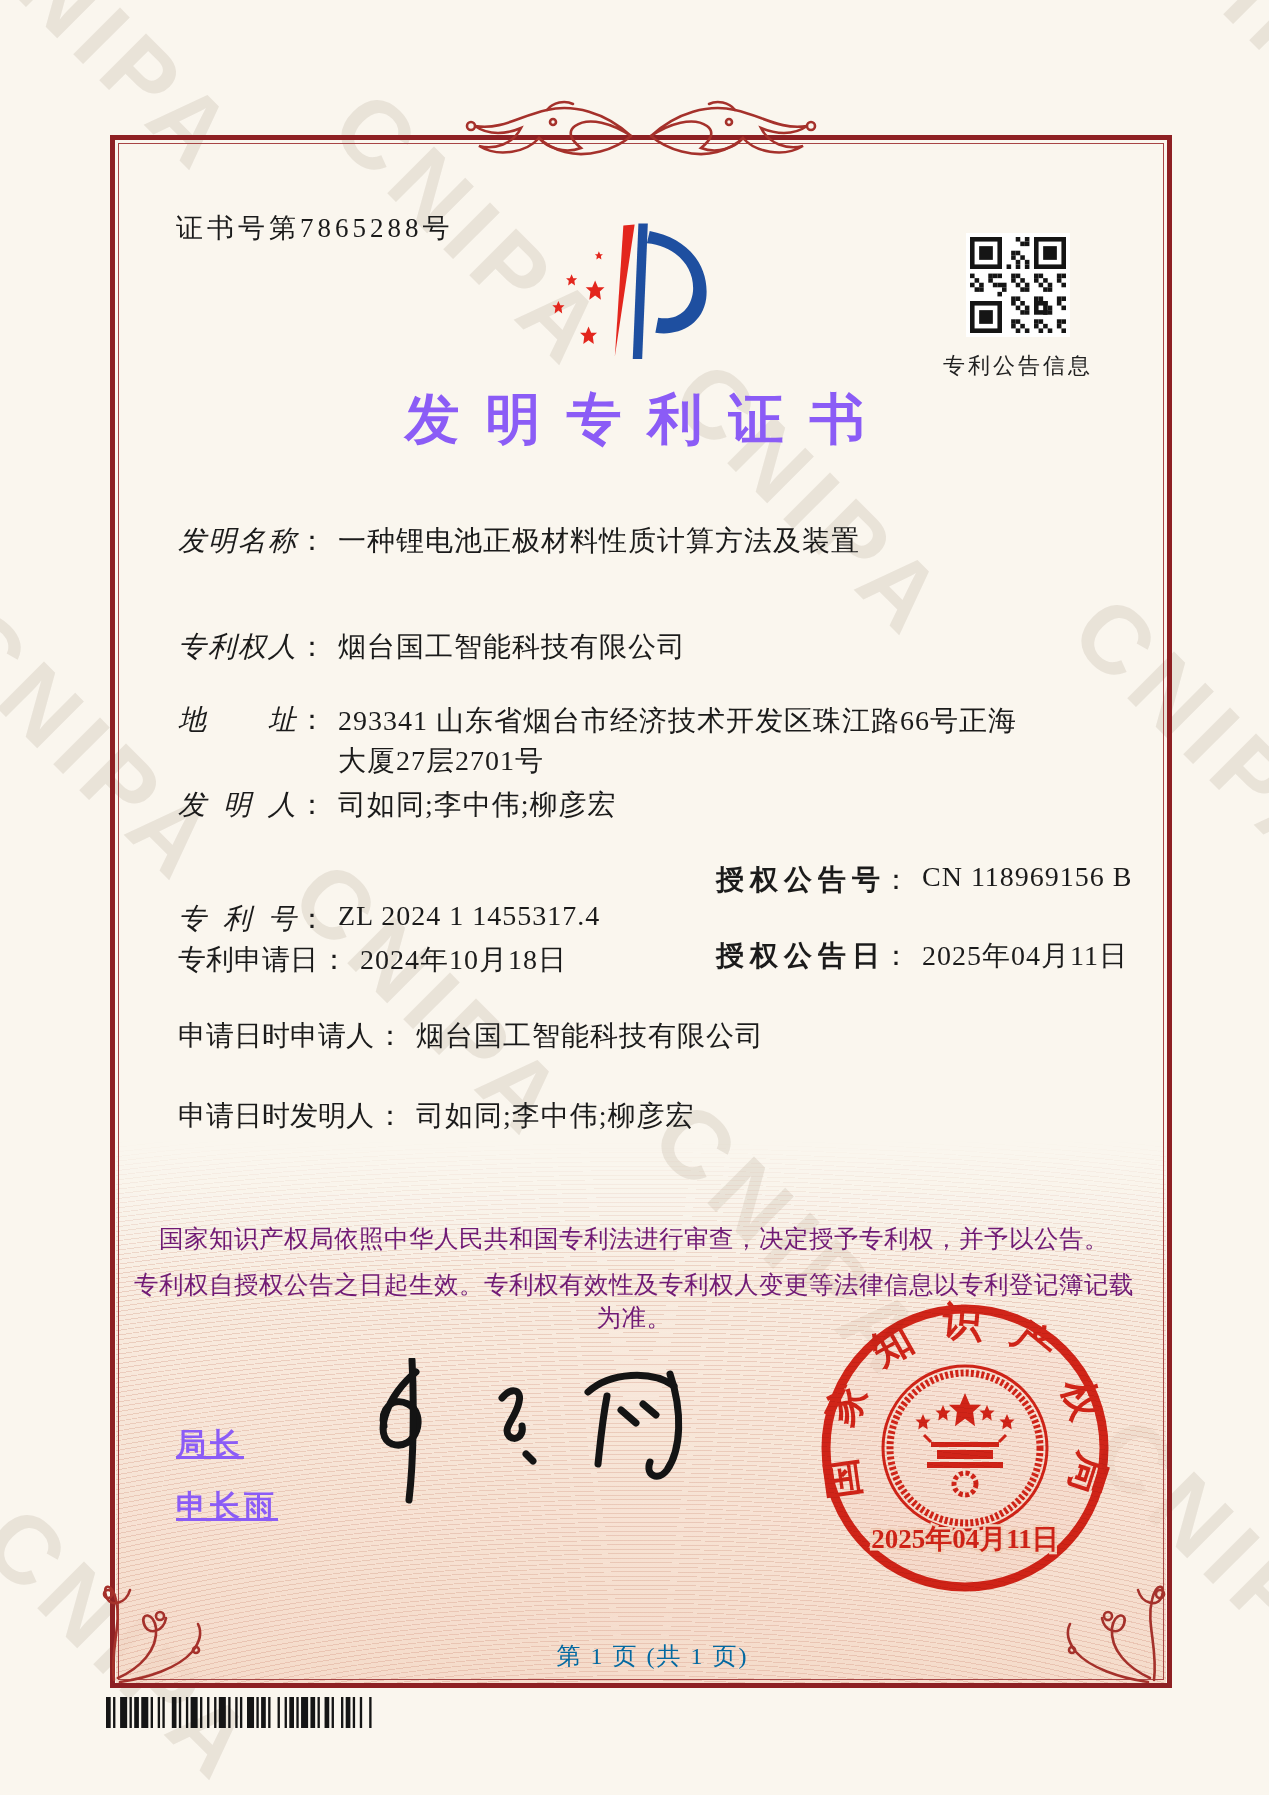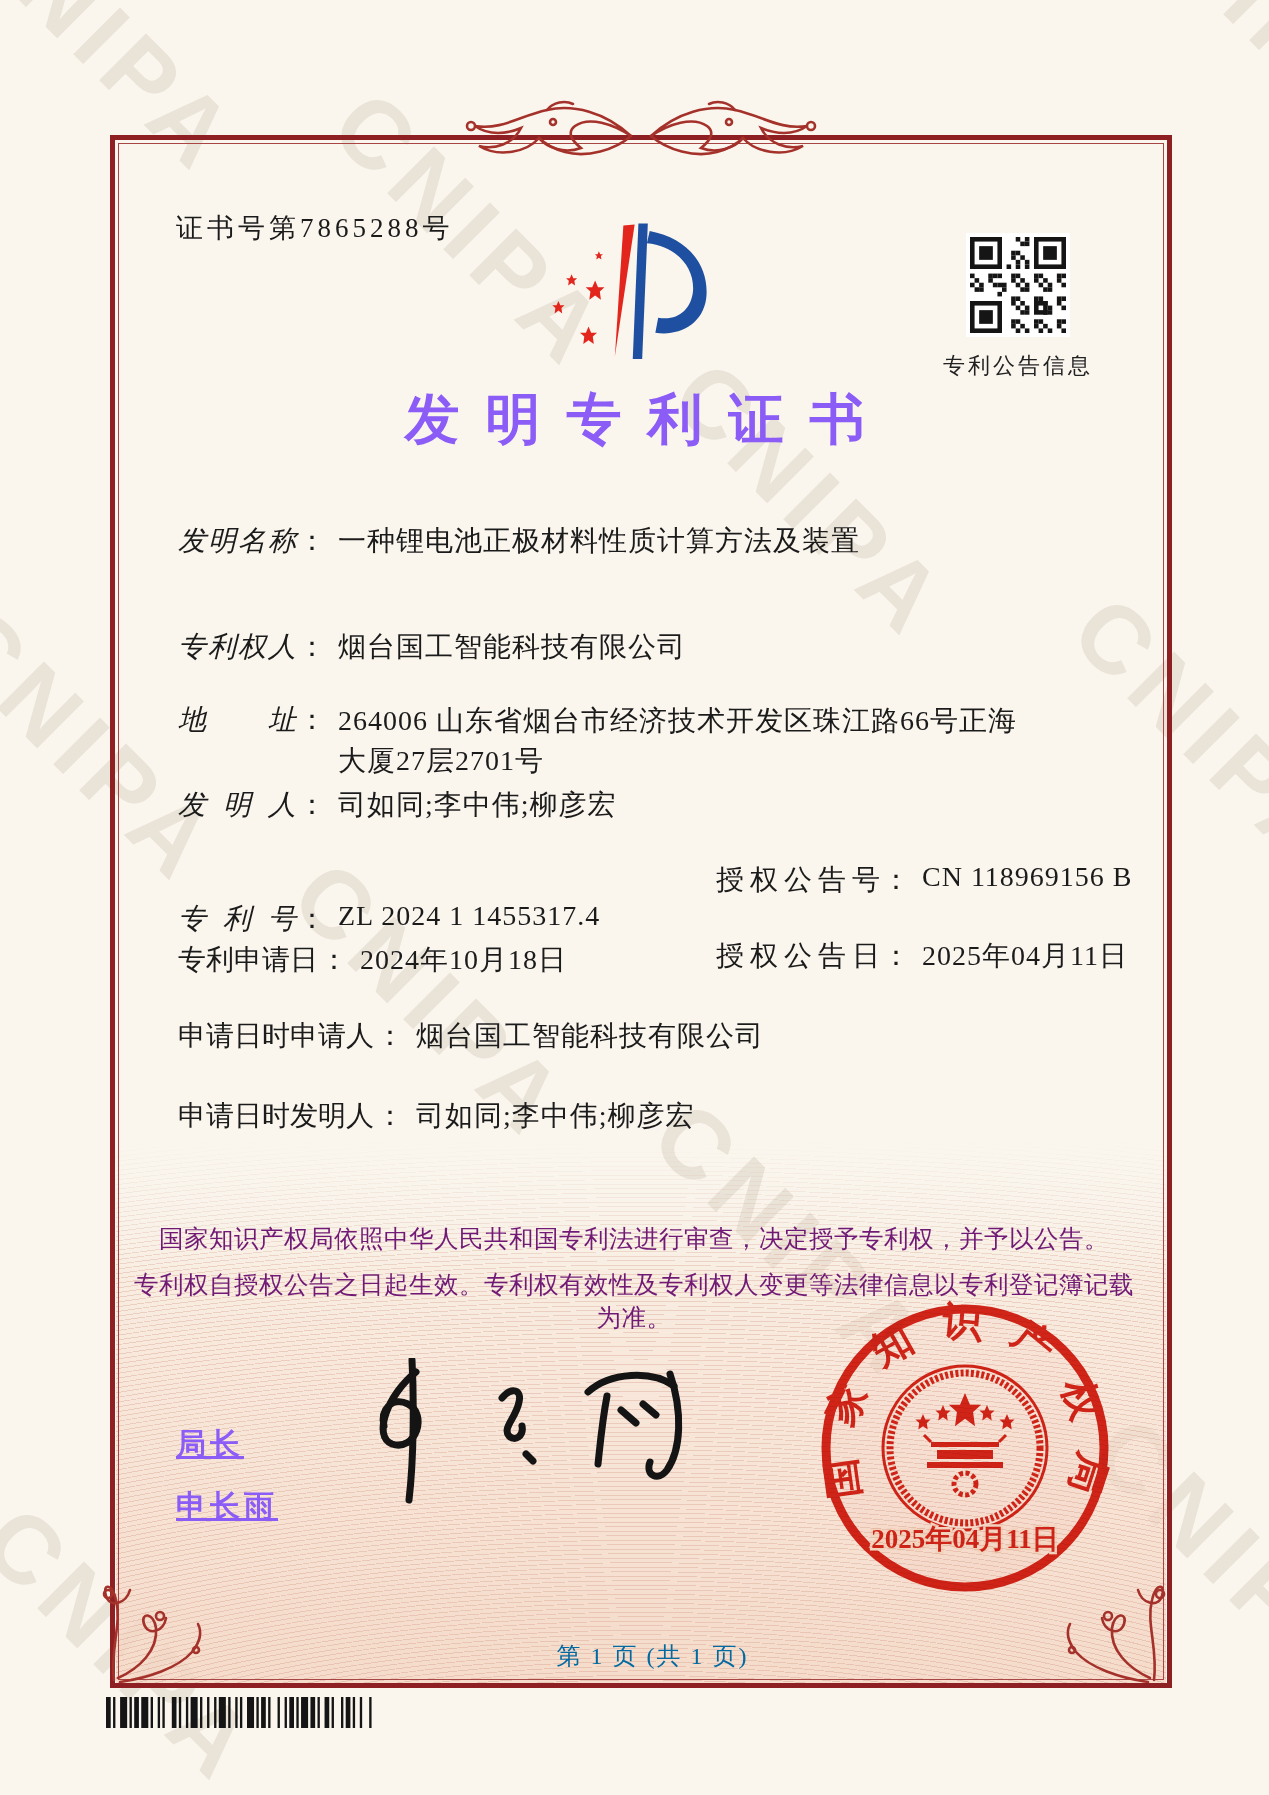--- a/index.html
+++ b/index.html
@@ -39,21 +39,21 @@
   #qr-caption{width:160px;margin:14px 0 0 -28px;text-align:center;font-size:22px;letter-spacing:3px;color:#222;}
   #title{
     position:absolute;left:0;right:0;top:383px;text-align:center;z-index:2;
     font-size:55px;font-weight:bold;letter-spacing:26px;padding-left:26px;color:#8b5cf6;
   }
   
   .row{position:absolute;left:178px;z-index:2;font-size:28px;display:flex;align-items:flex-start;color:#1b1b1b;}
   .row.rcol{left:716px;}
   .lbl{white-space:nowrap;}
   .lbl.j3{width:118px;text-align:justify;text-align-last:justify;white-space:normal;font-style:italic;}
-  .lbl.j5{width:164px;text-align:justify;text-align-last:justify;white-space:normal;}
+  .lbl.j5{width:164px;text-align:justify;text-align-last:justify;white-space:normal;font-weight:bold;}
   .colon{margin:0 12px 0 2px;}
   .val{letter-spacing:1px;}
   .val.wide{display:inline-block;width:705px;line-height:40px;}
   
   .legal{position:absolute;left:134px;width:1000px;text-align:center;font-size:24.5px;color:#701a75;z-index:2;letter-spacing:0.5px;}
   
   .signer{position:absolute;left:176px;z-index:2;font-family:"Liberation Sans","DejaVu Sans",sans-serif;font-weight:bold;font-size:30px;color:#8b5cf6;letter-spacing:4px;text-decoration:underline;}
   #signature{position:absolute;left:320px;top:1358px;z-index:3;}
   
   #seal{position:absolute;left:815px;top:1298px;z-index:3;mix-blend-mode:multiply;}
@@ -250,21 +250,21 @@
 
   <div class="row" style="top:628px;">
     <span class="lbl j3">专利权人</span>
       <span class="colon">：</span>
     <span class="val">烟台国工智能科技有限公司</span>
   </div>
 
   <div class="row" style="top:701px;">
     <span class="lbl j3">地址</span>
       <span class="colon">：</span>
-    <span class="val wide">264006 山东省烟台市经济技术开发区珠江路66号正海大厦27层2701号</span>
+    <span class="val wide">293341 山东省烟台市经济技术开发区珠江路66号正海大厦27层2701号</span>
   </div>
 
   <div class="row" style="top:786px;">
     <span class="lbl j3">发明人</span>
       <span class="colon">：</span>
     <span class="val">司如同;李中伟;柳彦宏</span>
   </div>
 
   <div class="row" style="top:900px;">
     <span class="lbl j3">专利号</span>

